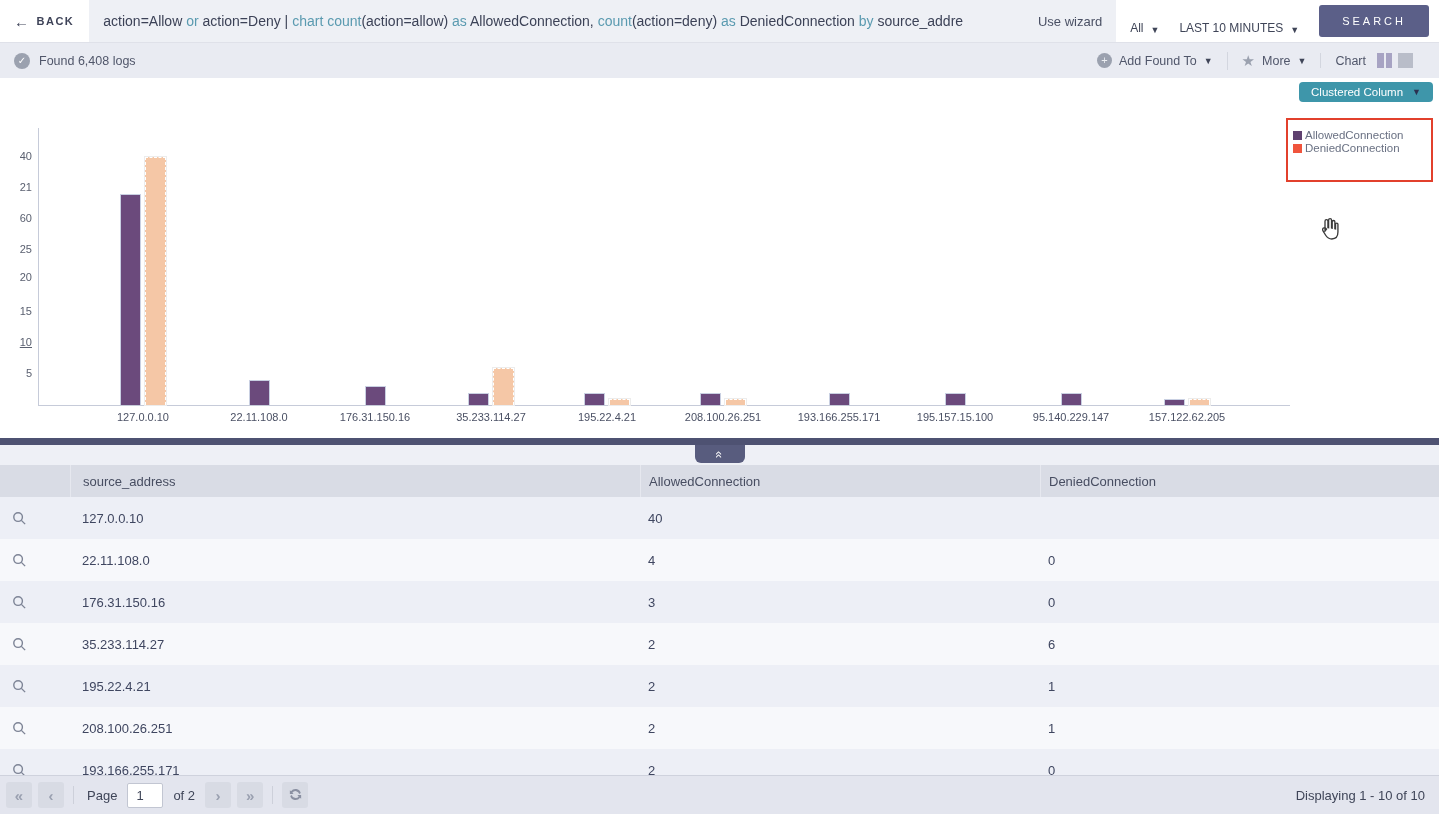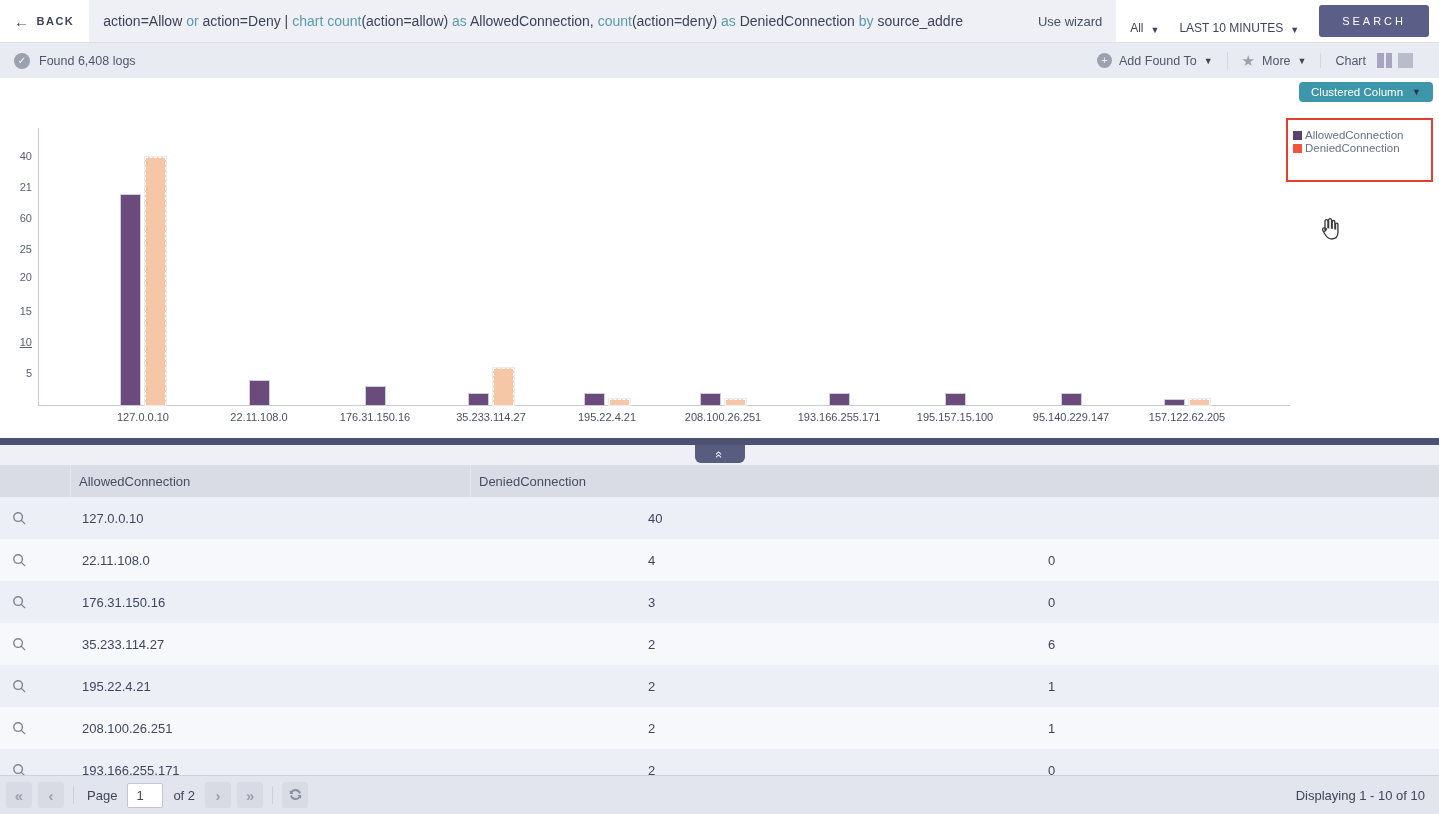--- a/index.html
+++ b/index.html
@@ -234,20 +234,21 @@
 
 <div class="divider-bar"></div>
 <div class="collapse-strip">
   <div class="collapse-tab">
     <span>«</span>
   </div>
 </div>
 
 <div class="grid-header">
   <div class="gc-icon"></div>
+  <div class="gc-src">source_address</div>
   <div class="gc-allowed">AllowedConnection</div>
   <div class="gc-denied">DeniedConnection</div>
 </div>
 <div class="grid-body" id="grid-body">
     <div class="grid-row">
       <div class="cell-icon">
         <button class="mag-btn"><svg width="15" height="15" viewBox="0 0 16 16">
             <circle cx="6.5" cy="6.5" r="4.6" fill="none" stroke="#7d8496" stroke-width="1.5"></circle>
             <line x1="10" y1="10" x2="14" y2="14" stroke="#7d8496" stroke-width="1.5"></line>
           </svg></button>

